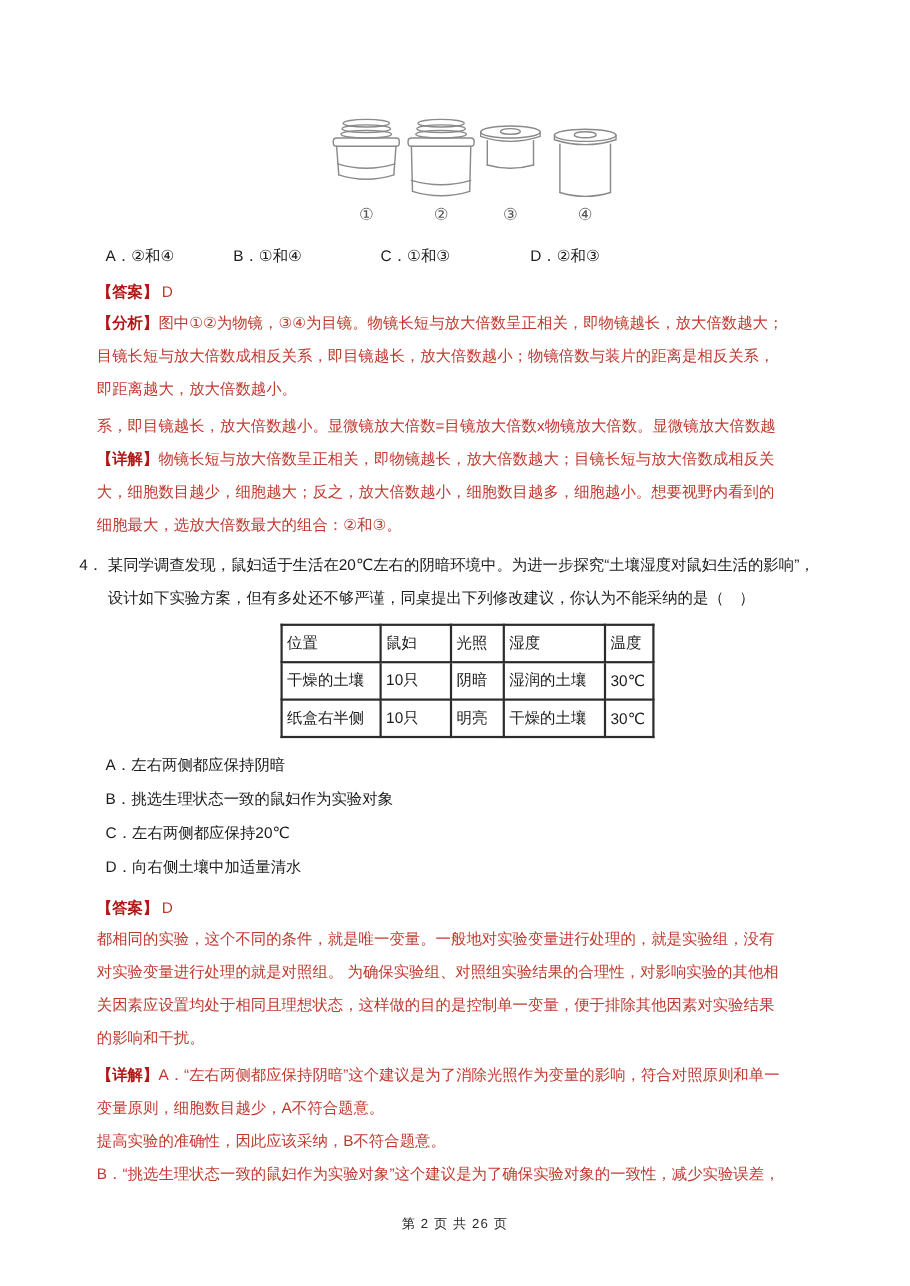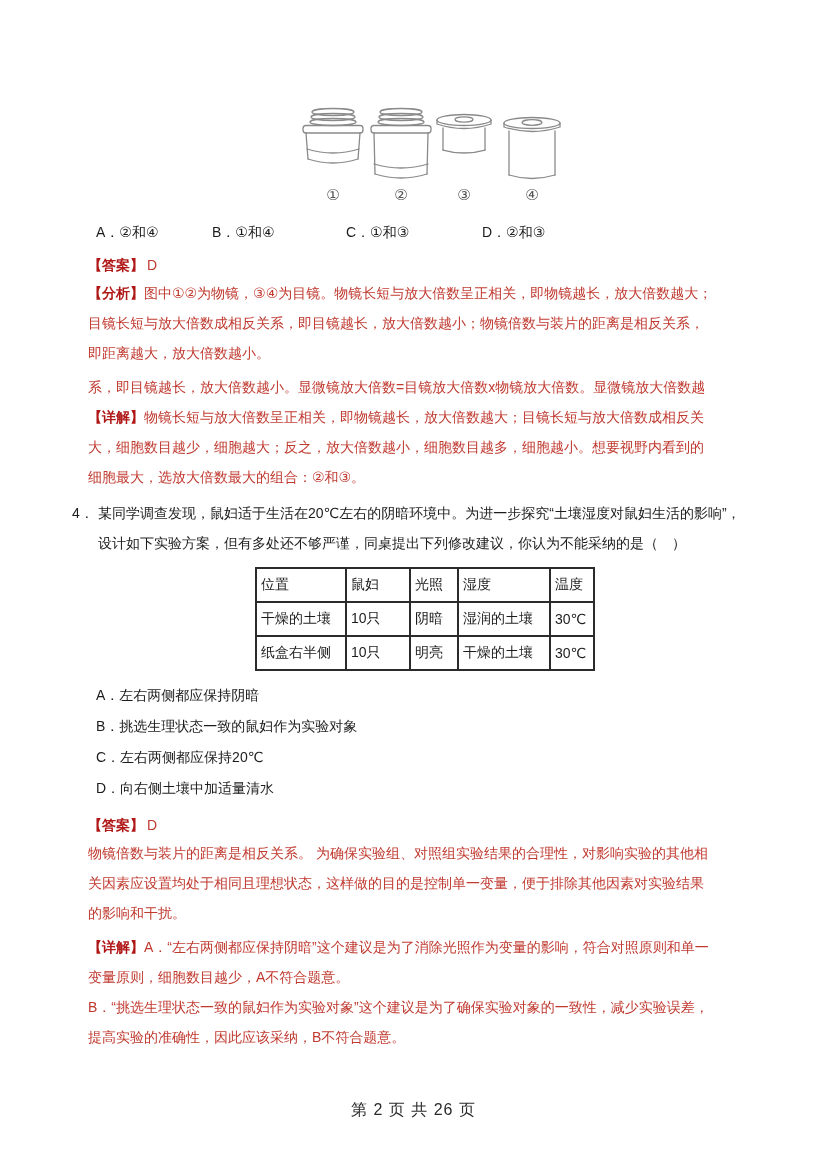--- a/index.html
+++ b/index.html
@@ -50,21 +50,21 @@
     text-align:left; vertical-align:middle;
     height:34px; padding:0 4px; color:#1c1c1c;
   }
   .col-pos{ width:90px; } .col-num{ width:64px; } .col-light{ width:48px; }
   .col-wet{ width:92px; } .col-temp{ width:44px;margin-left:45px; }
 
   .q4-opts .line { margin-left:24px; line-height:31px; }
 
   .footer {
     position:absolute; left:0; bottom:48px; width:100%;
-    text-align:center; font-size:16px; color:#2a2a2a; letter-spacing:1px;
+    text-align:center; font-size:12px; color:#2a2a2a; letter-spacing:1px;
   }
 </style>
 </head>
 <body>
 
 <div class="page">
 
   <div class="figure-wrap">
     <svg width="280" height="82" viewBox="0 0 280 82">
       <g stroke="#8a8a8a" fill="none" stroke-width="1.3" stroke-linecap="round">
@@ -171,27 +171,28 @@
     <div class="line">B．挑选生理状态一致的鼠妇作为实验对象</div>
     <div class="line">C．左右两侧都应保持20℃</div>
     <div class="line">D．向右侧土壤中加适量清水</div>
   </div>
 
   <div class="answer-line">
     <span class="red-label">【答案】</span><span class="answer-value">D</span>
   </div>
 
   <div class="para red">
-    <div class="line">物镜倍数与装片的距离是相反关系。 为确保实验组、对照组实验结果的合理性，对影响实验的其他相</div>
+    <div class="line">都相同的实验，这个不同的条件，就是唯一变量。一般地对实验变量进行处理的，就是实验组，没有</div>
+    <div class="line">对实验变量进行处理的就是对照组。 为确保实验组、对照组实验结果的合理性，对影响实验的其他相</div>
     <div class="line">关因素应设置均处于相同且理想状态，这样做的目的是控制单一变量，便于排除其他因素对实验结果</div>
     <div class="line">的影响和干扰。</div>
   </div>
 
   <div class="para red" style="margin-top:4px;">
     <div class="line"><span class="red-label">【详解】</span><span>A．“左右两侧都应保持阴暗”这个建议是为了消除光照作为变量的影响，符合对照原则和单一</span></div>
     <div class="line">变量原则，细胞数目越少，A不符合题意。</div>
+    <div class="line">提高实验的准确性，因此应该采纳，B不符合题意。</div>
     <div class="line">B．“挑选生理状态一致的鼠妇作为实验对象”这个建议是为了确保实验对象的一致性，减少实验误差，</div>
-    <div class="line">提高实验的准确性，因此应该采纳，B不符合题意。</div>
   </div>
 
   <div class="footer">第 2 页 共 26 页</div>
 
 </div>
 
 </body></html>

